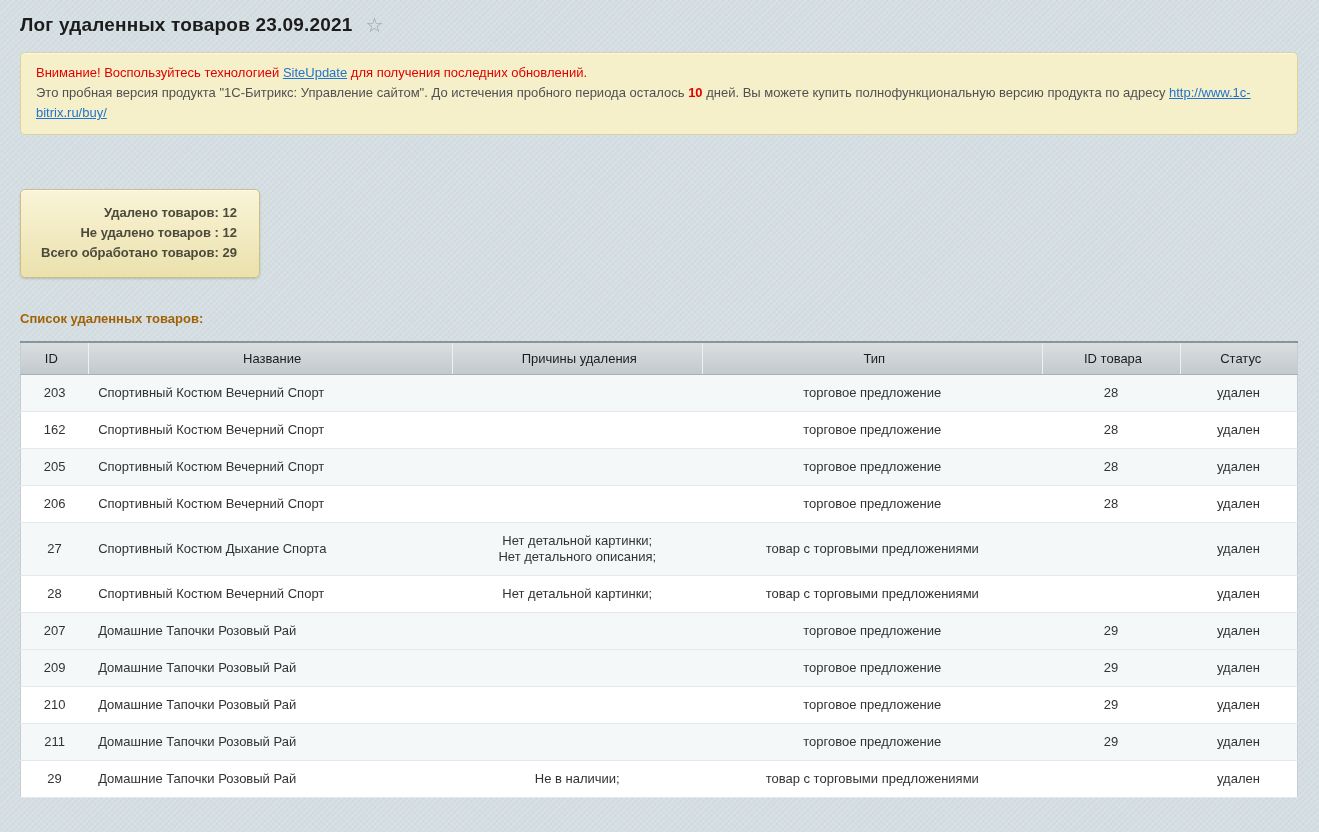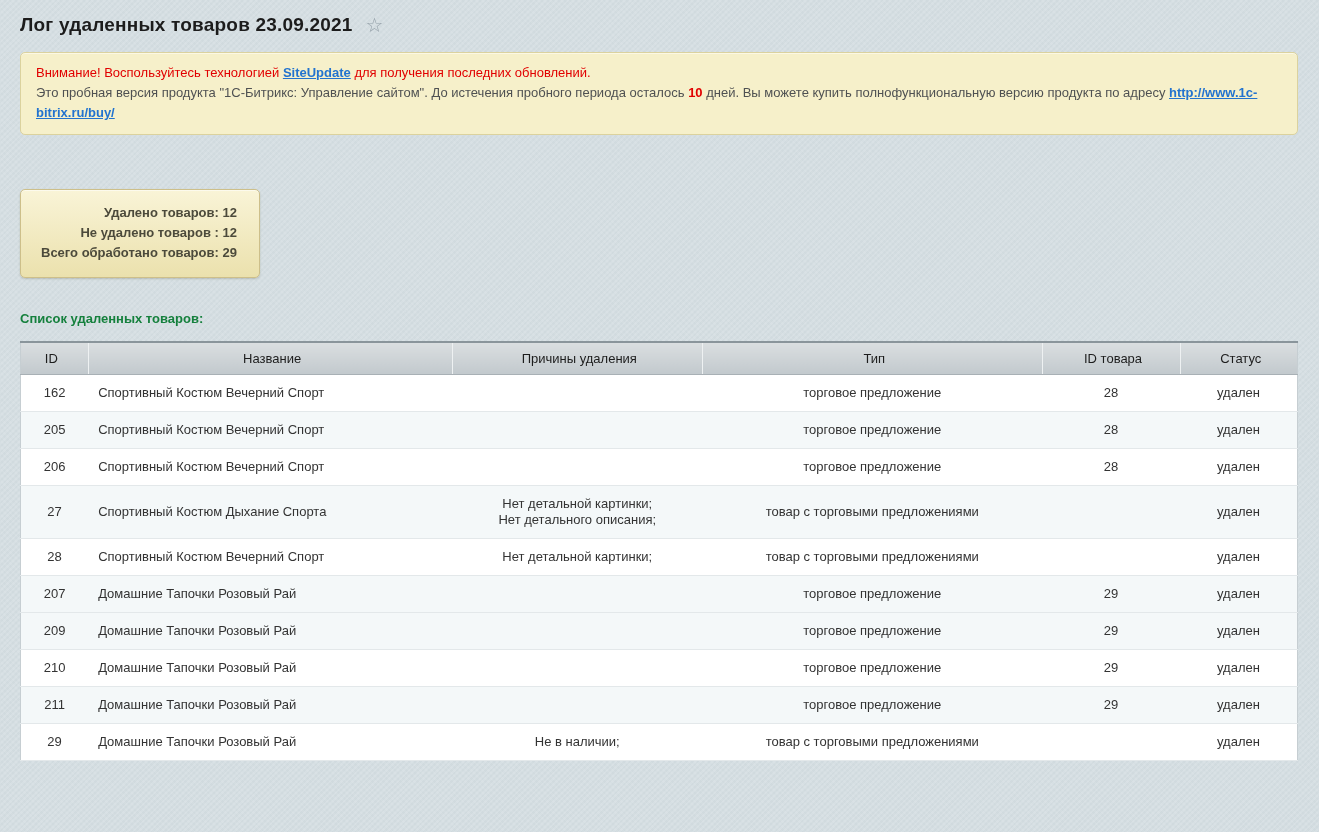--- a/index.html
+++ b/index.html
@@ -65,21 +65,20 @@
     padding: 10px 15px 11px 15px;
     line-height: 20px;
     color: #4f5152;
     box-shadow: inset 0 1px 0 rgba(255,255,255,0.5);
   }
   .notice .warn-line { color: var(--warning-red); }
   .notice a {
     color: var(--link-blue);
     text-decoration: underline;
     cursor: pointer;
-    font-weight: bold;
   }
   .notice .days {
     color: var(--warning-red);
     font-weight: bold;
   }
 
   
   .summary-box {
     display: inline-block;
     margin-top: 54px;
@@ -91,21 +90,21 @@
     color: var(--summary-text);
     line-height: 20px;
     box-shadow: 0 1px 2px rgba(90,90,60,0.25), inset 0 1px 0 rgba(255,255,255,0.55);
     text-align: right;
   }
 
   
   .list-label {
     margin-top: 33px;
     font-weight: bold;
-    color: #15803d;
+    color: #a16207;
   }
 
   
   .log-table-wrap { margin-top: 15px; }
   table.log-table {
     width: 100%;
     border-collapse: collapse;
     background: #ffffff;
     border-left: 1px solid #c6ced2;
     border-right: 1px solid #c6ced2;
@@ -172,20 +171,28 @@
         <tr>
           <th>ID</th>
           <th>Название</th>
           <th>Причины удаления</th>
           <th>Тип</th>
           <th>ID товара</th>
           <th>Статус</th>
         </tr>
       </thead>
       <tbody>
+          <tr class="alt">
+    <td class="c-id">203</td>
+    <td class="c-name">Спортивный Костюм Вечерний Спорт</td>
+    <td class="c-reasons"></td>
+    <td class="c-type">торговое предложение</td>
+    <td class="c-pid">28</td>
+    <td class="c-status">удален</td>
+  </tr>
           <tr>
     <td class="c-id">162</td>
     <td class="c-name">Спортивный Костюм Вечерний Спорт</td>
     <td class="c-reasons"></td>
     <td class="c-type">торговое предложение</td>
     <td class="c-pid">28</td>
     <td class="c-status">удален</td>
   </tr>
           <tr class="alt">
     <td class="c-id">205</td>

